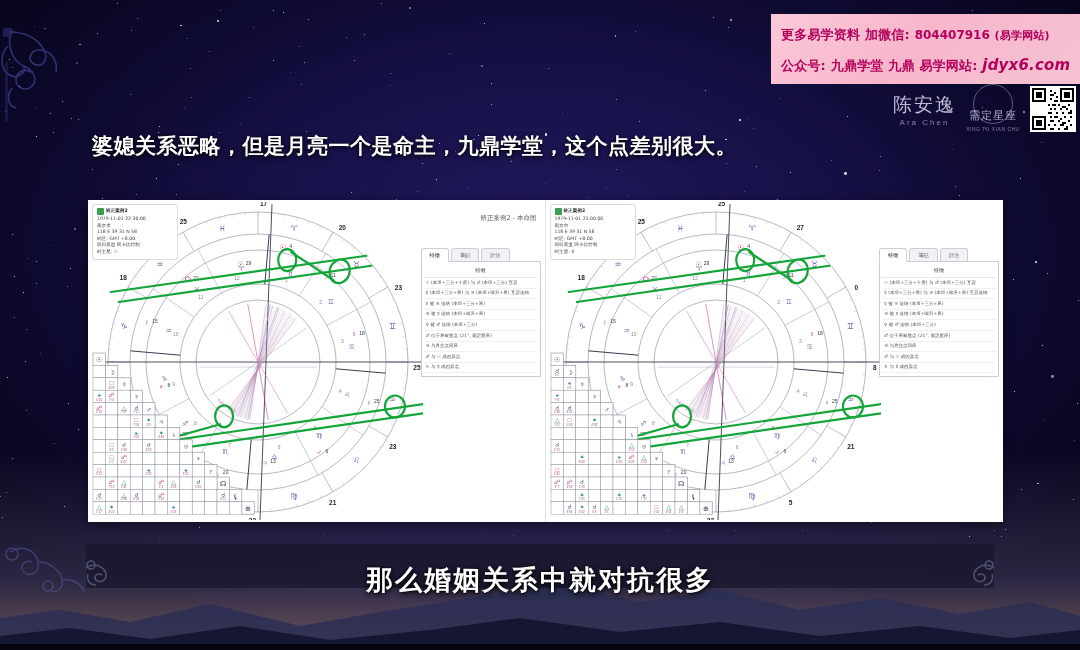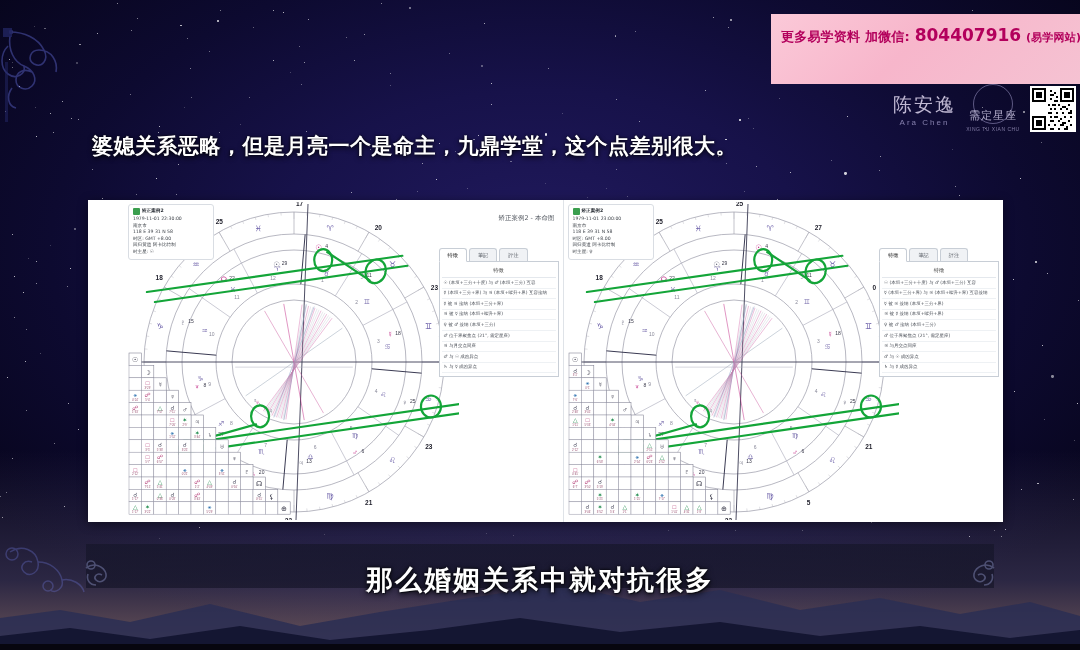--- a/index.html
+++ b/index.html
@@ -43,21 +43,21 @@
     padding:6px 6px 0 10px;
     overflow:hidden;
   }
   .pink-banner .l1, .pink-banner .l2 {
     color:#b3005c; white-space:nowrap; font-weight:bold;
     font-family:"DejaVu Sans","Liberation Sans",sans-serif;
     letter-spacing:.2px;
   }
   .pink-banner .l1 { font-size:13px; line-height:30px; }
   .pink-banner .l2 { font-size:13px; line-height:28px; }
-  .pink-banner .num { font-size:17px; letter-spacing:0; }
+  .pink-banner .num { font-size:12px; letter-spacing:0; }
   .pink-banner .small { font-size:11px; }
   .pink-banner .url { font-size:15px; font-style:italic; }
 
   
   .wm { position:absolute; top:86px; right:4px; display:flex; align-items:center; gap:8px; }
   .wm-name { text-align:center; }
   .wm-name .cn { font-size:19px; color:#dfd7ef; font-family:"DejaVu Serif","Liberation Serif",serif; letter-spacing:2px; opacity:.85;}
   .wm-name .en { font-size:8px; color:#b5aedd; letter-spacing:2px; opacity:.7; }
   .wm-seal { width:58px; height:46px; position:relative; }
   .wm-seal .ring {
@@ -77,21 +77,21 @@
     text-shadow:0 2px 5px rgba(0,0,0,.85), 0 0 2px rgba(0,0,0,.9);
     letter-spacing:.5px;
   }
   .caption .ln { display:block; white-space:nowrap; }
 
   
   .sheet {
     position:absolute; left:88px; top:200px; width:915px; height:322px;
     background:#ffffff; box-shadow:0 2px 10px rgba(0,0,0,.45);
   }
-  .panes { display:flex; width:100%; height:100%;padding-left:36px; }
+  .panes { display:flex; width:100%; height:100%; }
   .pane { position:relative; width:50%; height:100%; overflow:hidden; border-right:1px solid #dfe3e8; }
   .pane:last-child { border-right:none; }
 
   
   .infobox {
     position:absolute; left:4px; top:4px; width:86px;
     background:#fff; border:1px solid #d9dde3; border-radius:3px;
     padding:3px 4px; font-size:4.6px; line-height:6.6px; color:#3a3f46;
     font-family:"DejaVu Sans","Liberation Sans",sans-serif;
     z-index:6;
@@ -579,20 +579,25 @@
     </svg>
   </div>
 
   <div class="pink-banner">
     <div class="l1">
       <span>更多易学资料</span>
       <span>加微信:</span>
       <span class="num">804407916</span>
       <span class="small">(易学网站)</span>
     </div>
+    <div class="l2">
+      <span>公众号:</span>
+      <span>九鼎学堂 九鼎 易学网站:</span>
+      <span class="url">jdyx6.com</span>
+    </div>
   </div>
 
   <div class="wm">
     <div class="wm-name">
       <div class="cn">陈安逸</div>
       <div class="en">Ara Chen</div>
     </div>
     <div class="wm-seal">
       <div class="ring"></div>
       <div class="cn">需定星座</div>

